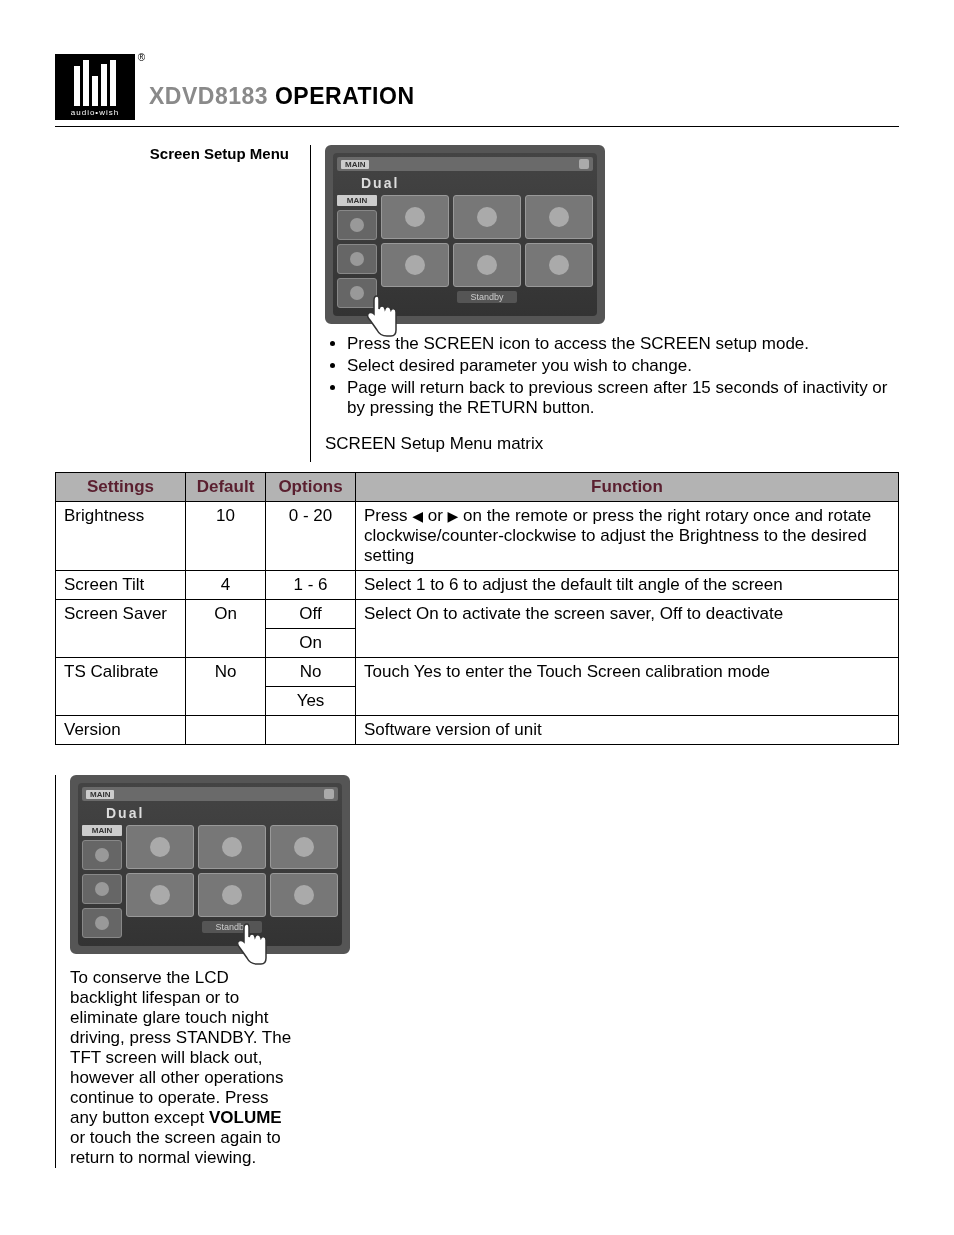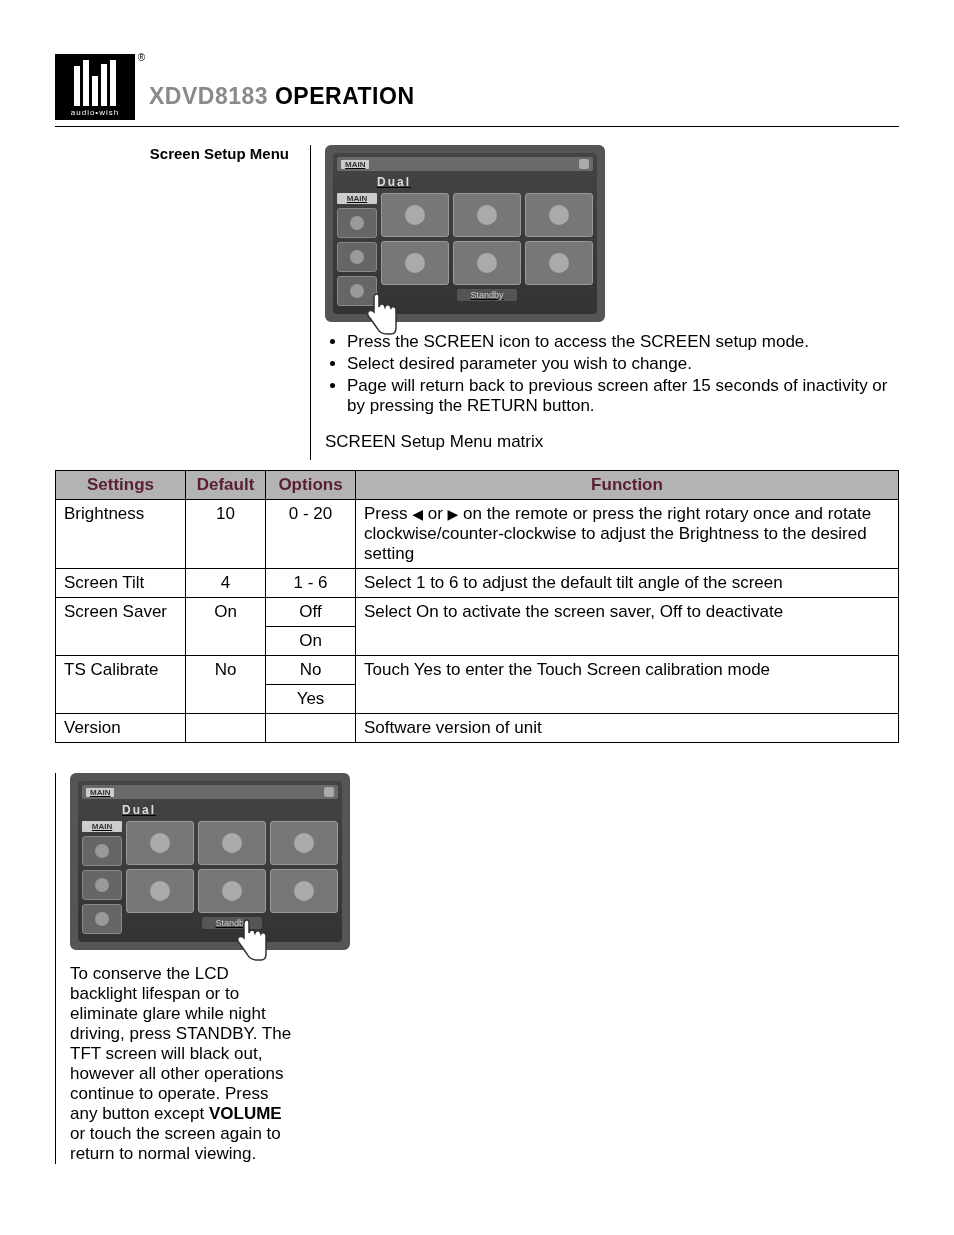--- a/index.html
+++ b/index.html
@@ -19,24 +19,24 @@
   .hr-top { border: none; border-top: 1px solid #000; margin: 6px 0 18px 0; }
 
   h1.section-title { font-size: 38px; font-weight: 800; margin: 0 0 22px 0; letter-spacing: -0.5px; }
 
   .two-col { display: grid; grid-template-columns: 240px 1fr; column-gap: 15px; }
   .left-label { text-align: right; font-weight: 700; font-size: 15px; padding-right: 6px; }
   .right-col { border-left: 1px solid #000; padding-left: 14px; font-size: 17px; }
 
   
   .device { width: 280px; border: 4px solid #555; border-radius: 6px; background: #555; position: relative; padding: 4px; margin-bottom: 10px; }
-  .device-inner { background: linear-gradient(#444,#333); border-radius: 4px; padding: 4px; text-decoration: underline; }
+  .device-inner { background: linear-gradient(#444,#333); border-radius: 4px; padding: 4px; }
   .dev-topbar { height: 14px; background: #6a6a6a; border-radius: 2px; display:flex; align-items:center; padding:0 4px; gap:4px;}
   .dev-tag { background:#ccc; color:#333; font-size:8px; padding:0 4px; border-radius:1px; font-weight:bold;}
-  .dev-brand { color:#ddd; font-size:12px; font-weight:bold; letter-spacing:2px; margin:4px 0 4px 40px;}
+  .dev-brand { color:#ddd; font-size:14px; font-weight:bold; letter-spacing:2px; margin:4px 0 4px 24px;}
   .dev-top-icon { width:10px;height:10px;background:#aaa;border-radius:2px;margin-left:auto;}
   .dev-body { display:flex; gap:4px;}
   .dev-side { width: 40px; }
   .dev-side-tag { background:#ccc; color:#333; font-size:8px; padding:1px 4px; border-radius:1px; font-weight:bold; text-align:center; margin-bottom:4px;}
   .dev-side-btn { height:30px; background:#666; border:1px solid #888; border-radius:3px; margin-bottom:4px; display:flex;align-items:center;justify-content:center;}
   .dev-side-btn::after{content:"";width:14px;height:14px;background:#999;border-radius:50%;}
   .dev-grid { flex:1; display:grid; grid-template-columns:repeat(3,1fr); gap:4px;}
   .dev-tile { height:44px; background:#777; border:1px solid #999; border-radius:3px; display:flex;align-items:center;justify-content:center;}
   .dev-tile::after{content:"";width:20px;height:20px;background:#aaa;border-radius:50%;}
   .dev-standby { text-align:center; font-size:9px; color:#ccc; background:#555; width:60px; margin:4px auto 0; border-radius:2px; padding:1px 4px;}
@@ -218,19 +218,19 @@
           </div>
         </div>
         <div class="finger pos2">
           <svg viewBox="0 0 40 50">
               <path d="M18 4 C16 4 15 6 15 8 L15 22 C13 20 10 20 9 22 C8 24 9 26 11 28 L18 38 C20 42 24 44 28 44 L32 44 C35 44 37 42 37 38 L37 20 C37 16 33 16 32 18 C31 14 27 14 26 17 C25 13 21 13 20 17 L20 8 C20 6 20 4 18 4 Z" fill="#fff" stroke="#333" stroke-width="1.5"></path>
             </svg>
         </div>
       </div>
 
       <div class="para">
-        <span>To conserve the LCD backlight lifespan or to eliminate glare while night driving, press STANDBY. The TFT screen will black out, however all other operations continue to operate. Press any button except </span><span class="bold">VOLUME</span><span> or touch the screen again to return to normal viewing.</span>
+        <span>To conserve the LCD backlight lifespan or to eliminate glare touch night driving, press STANDBY. The TFT screen will black out, however all other operations continue to operate. Press any button except </span><span class="bold">VOLUME</span><span> or touch the screen again to return to normal viewing.</span>
       </div>
     </div>
   </div>
 
 
 </div>
 
 </body></html>

